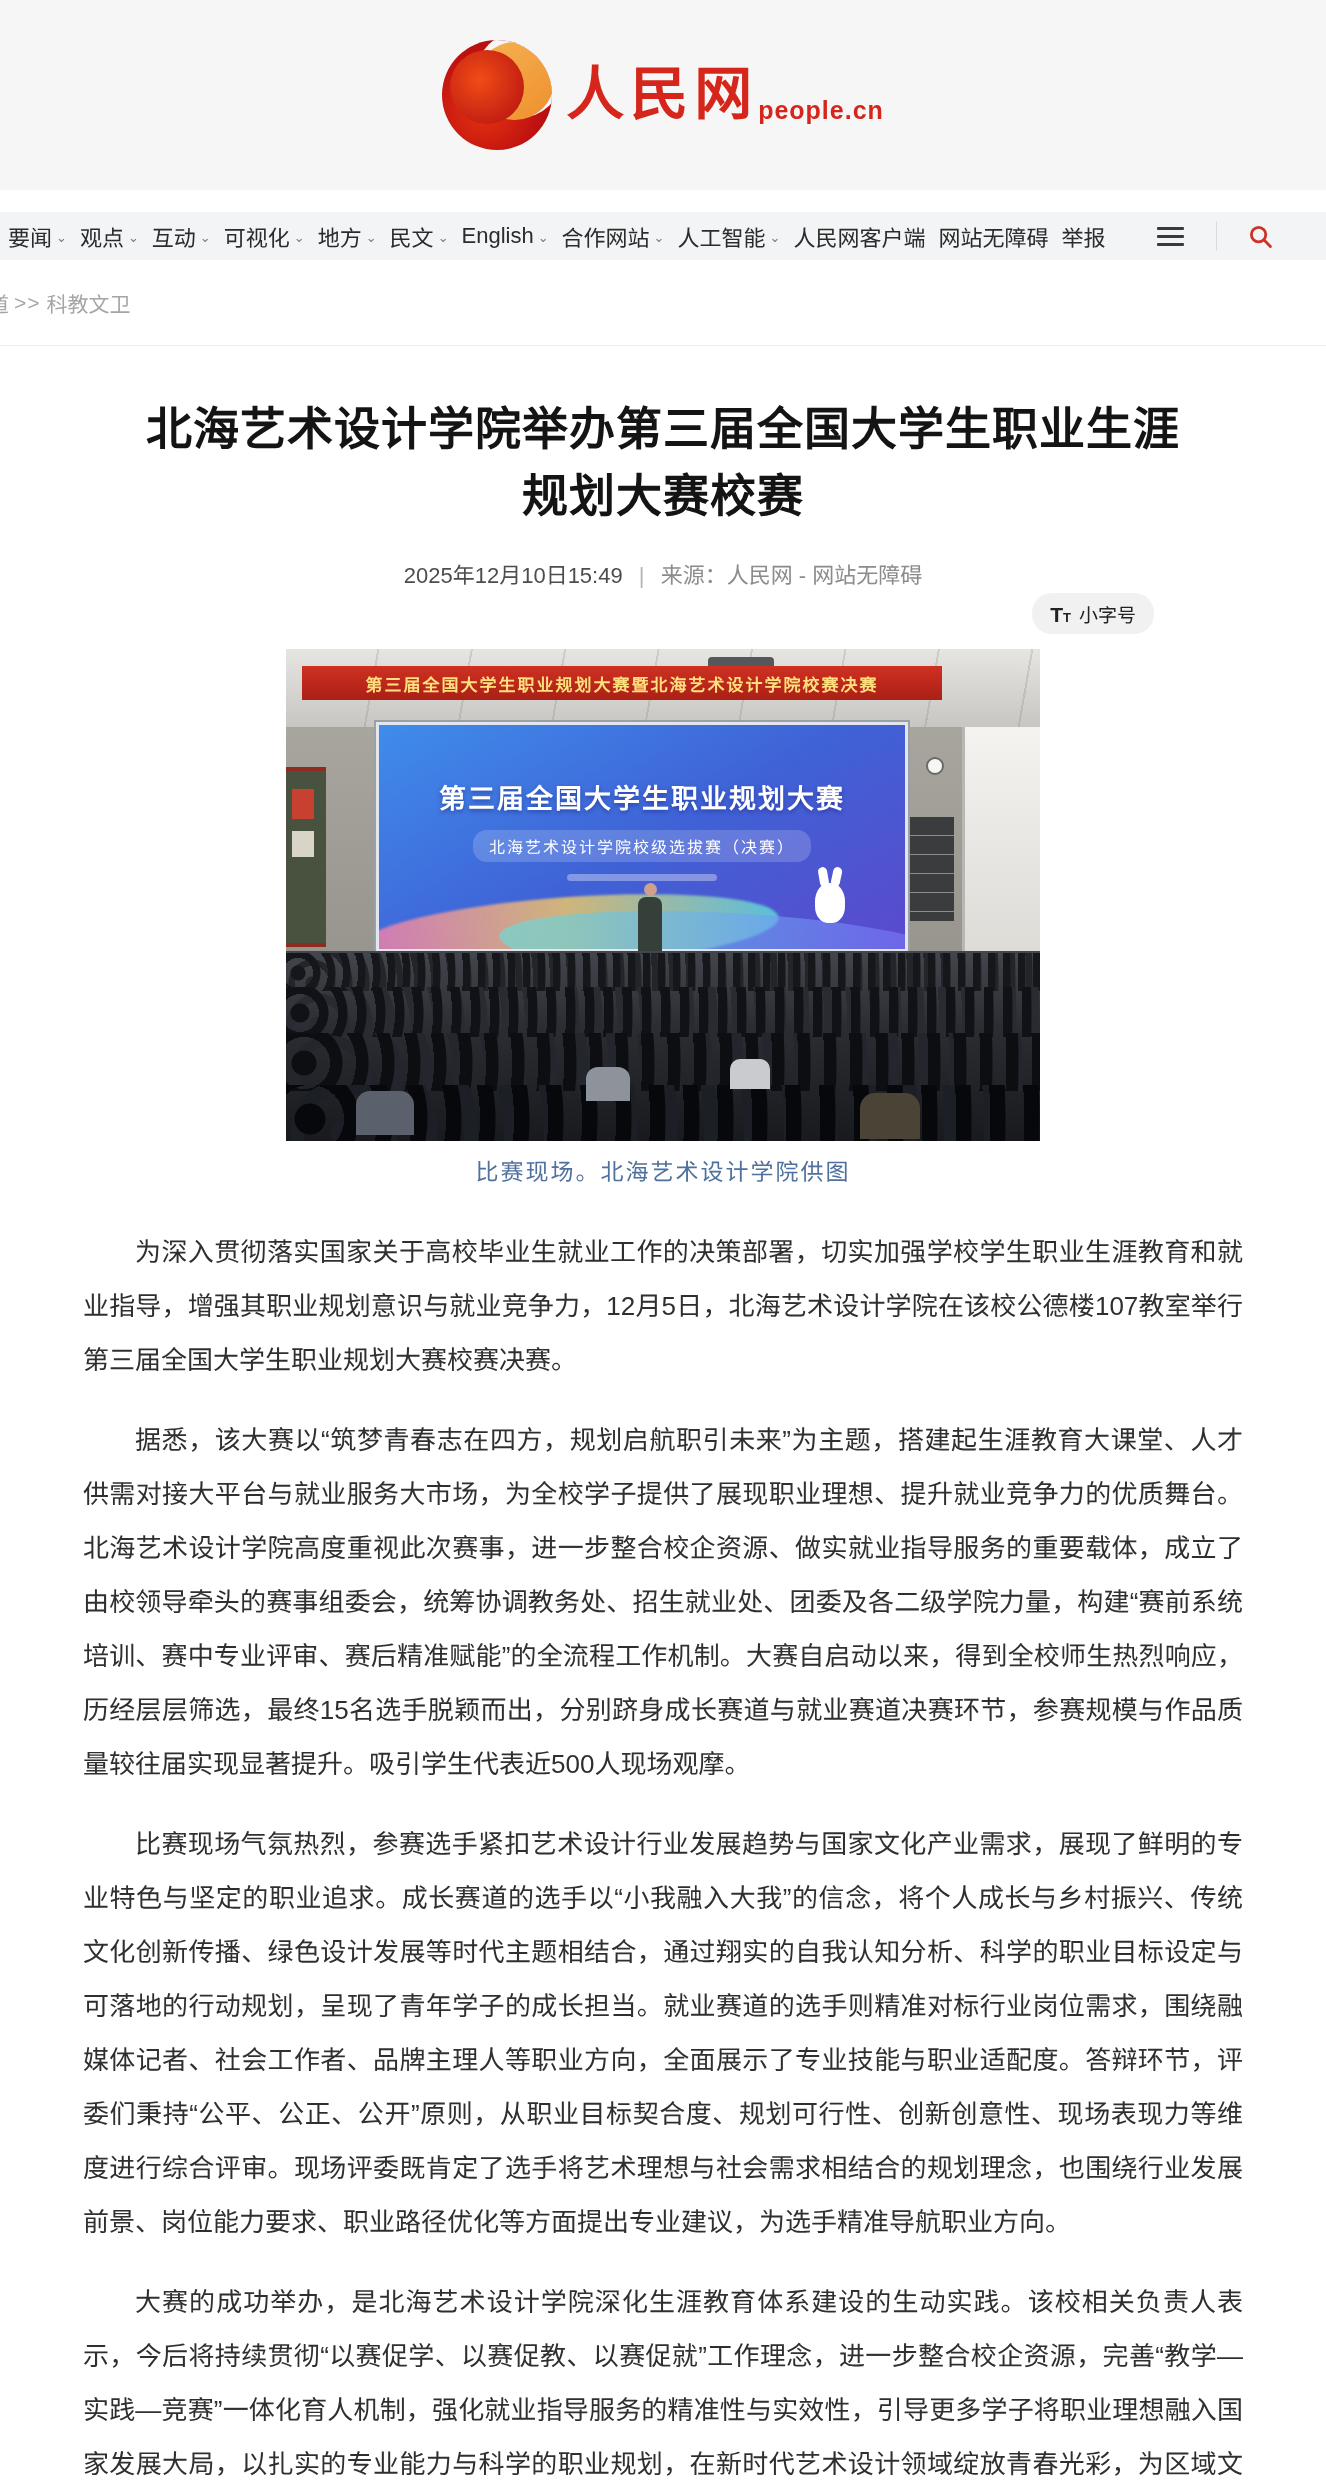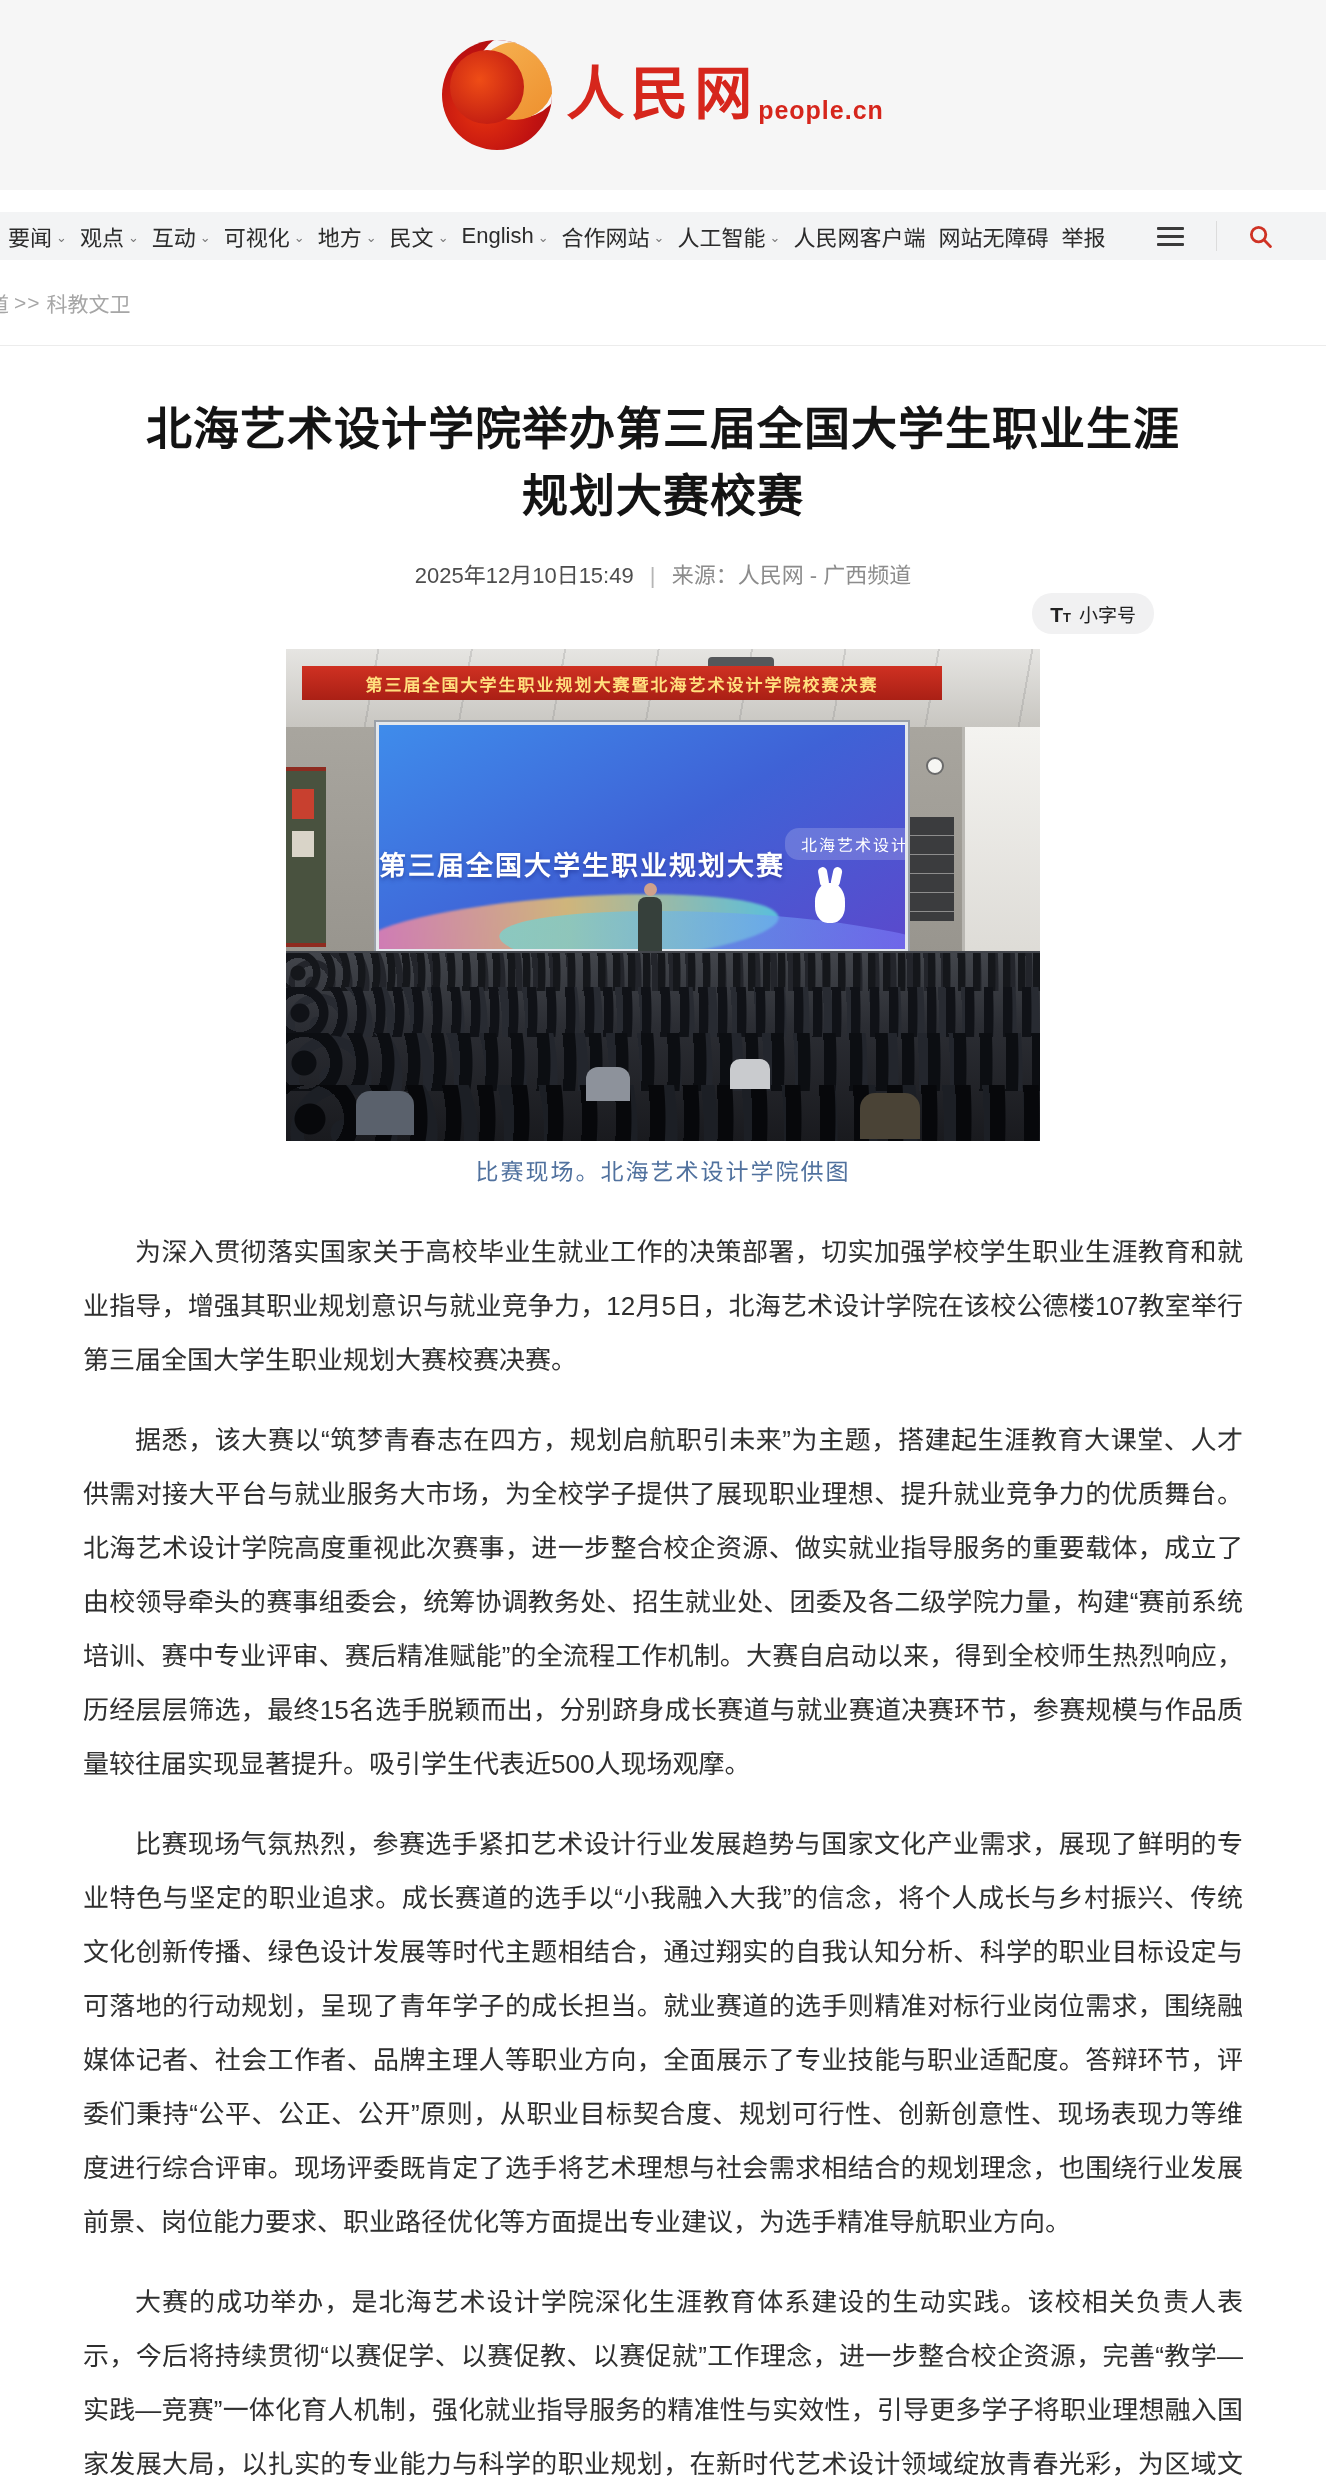--- a/index.html
+++ b/index.html
@@ -87,21 +87,21 @@
   .clock { position:absolute; top:108px; right:96px; width:18px; height:18px; border-radius:50%;
     background:#f6f6f3; border:2px solid #6a6a6a; }
   .shelf { position:absolute; top:168px; right:86px; width:64px; height:104px; background:#3b3c3e;
     background-image:repeating-linear-gradient(#3b3c3e 0 18px, #8d8d8d 18px 19px),
       repeating-linear-gradient(90deg, transparent 0 15px, #8d8d8d 15px 16px); }
   .wall-poster { position:absolute; top:96px; right:130px; width:30px; height:44px; background:#e9e6df;
     box-shadow:0 54px 0 #dcd6ca; }
   .screen { position:absolute; top:73px; left:90px; width:532px; height:230px;
     background:linear-gradient(150deg,#3f8ceb 0%, #3f62d6 52%, #5b49cc 100%);
     border:3px solid #e3e7ec; box-shadow:0 0 0 2px #9aa0a8;
-    display:flex; align-items:center; overflow:hidden; }
+    display:flex; flex-direction:column; align-items:center; overflow:hidden; }
   .screen-title { margin-top:52px; color:#ffffff; font-weight:700; font-size:27px;
     letter-spacing:2px; text-shadow:0 2px 4px rgba(20,30,120,.5); white-space:nowrap; }
   .screen-sub { margin-top:14px; color:#ffffff; font-size:16px; letter-spacing:2px;
     background:rgba(255,255,255,.18); border-radius:14px; padding:4px 16px; white-space:nowrap; }
   .screen-line { margin-top:12px; width:150px; height:7px; border-radius:4px; background:rgba(255,255,255,.35); }
   .wave1 { position:absolute; bottom:-18px; left:-20px; width:420px; height:70px; border-radius:50%;
     background:linear-gradient(90deg,#ff7ab0,#ffd25e,#5ee3e0); opacity:.75; filter:blur(1px);
     transform:rotate(-4deg); }
   .wave2 { position:absolute; bottom:-34px; left:120px; width:460px; height:70px; border-radius:50%;
     background:linear-gradient(90deg,#5ee3e0,#7f6bff); opacity:.6; transform:rotate(3deg); }
@@ -246,21 +246,21 @@
   <a class="crumb-link" href="#">科教文卫</a>
 </div>
 
 <main class="article">
   <h1 class="article-title">北海艺术设计学院举办第三届全国大学生职业生涯规划大赛校赛</h1>
 
   <div class="meta-wrap">
     <div class="meta">
       <span>2025年12月10日15:49</span>
       <span class="sep">|</span>
-      <span class="src">来源：</span><a class="src" href="#" style="text-decoration:none">人民网 - 广西频道</a>
+      <span class="src">来源：</span><a class="src" href="#" style="text-decoration:none">人民网 - 网站无障碍</a>
     </div>
     <button class="fontsize-pill">
       <span class="tt"><span class="bigT">T</span><span class="smallT">T</span></span>
       <span>小字号</span>
     </button>
   </div>
 
   <figure class="photo">
     <div class="ceiling"></div>
     <div class="ceiling-lines"></div>

